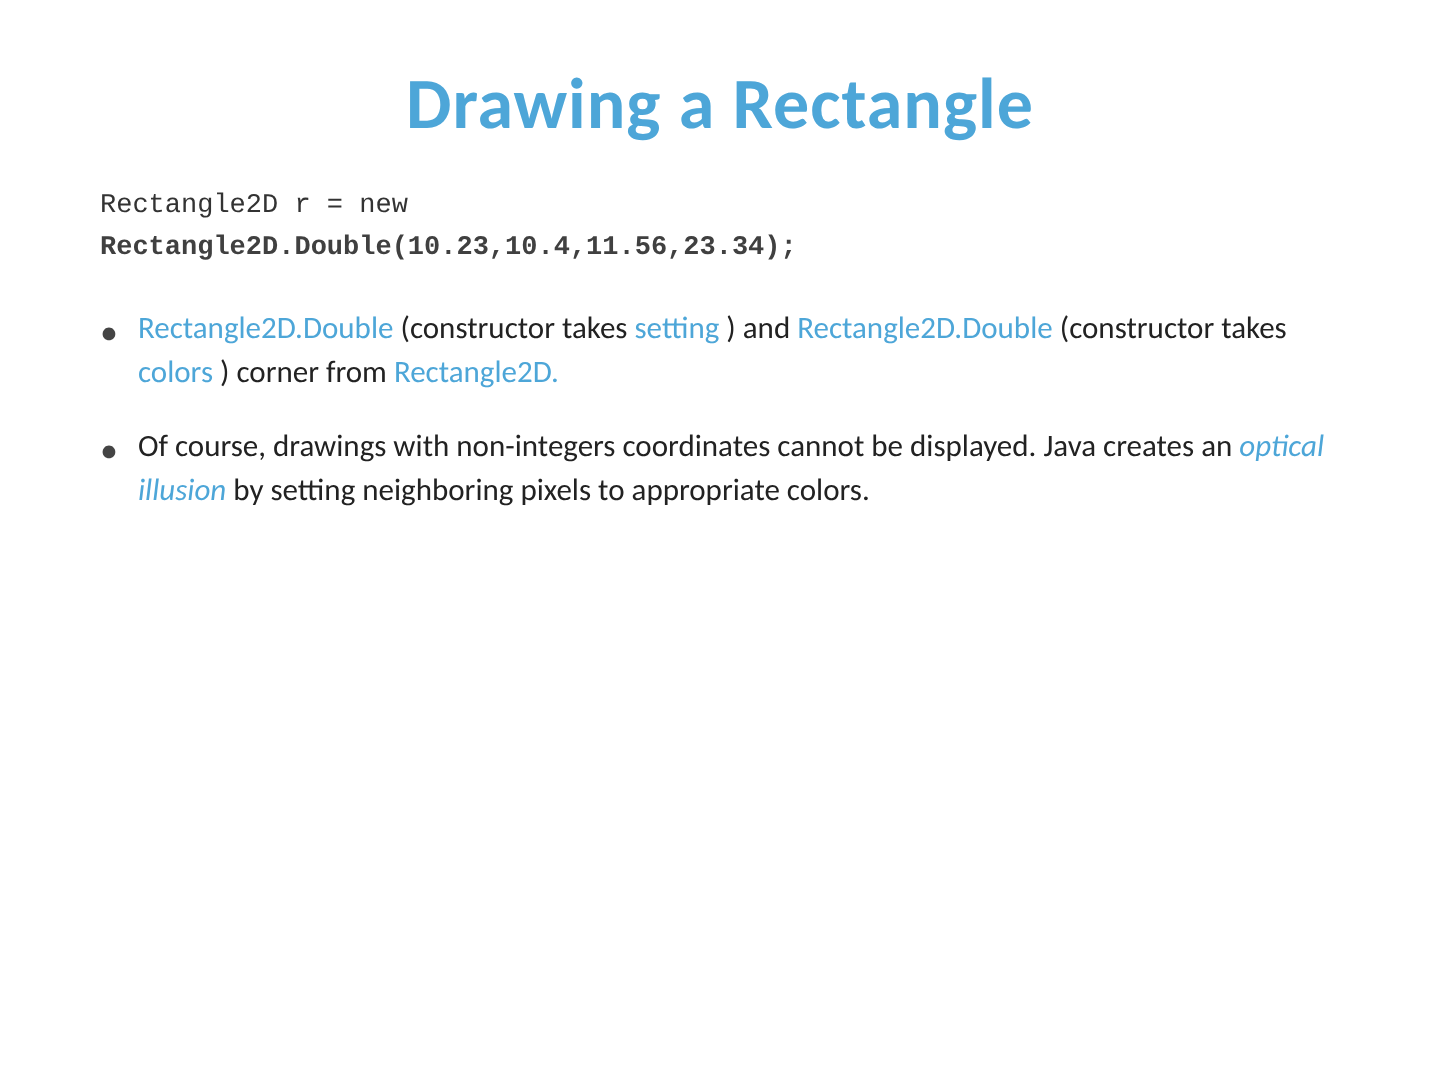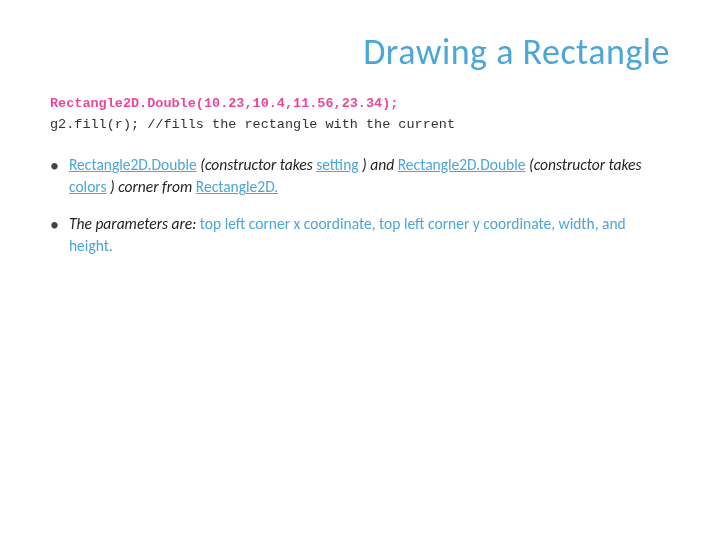--- a/index.html
+++ b/index.html
@@ -22,37 +22,37 @@
       background: #ffffff;
       padding: 30px 50px 30px 50px;
       display: flex;
       flex-direction: column;
     }
 
     .title {
       color: #4da6d8;
       font-family: 'Calibri', 'Arial', sans-serif;
       font-size: 36px;
-      font-weight: normal;
-      text-align: right;
+      font-weight: bold;
+      text-align: center;
       margin-bottom: 20px;
       letter-spacing: 0.5px;
     }
 
     .code-block {
       font-family: 'Courier New', Courier, monospace;
       font-size: 13.5px;
       line-height: 1.55;
       color: #333333;
       margin-bottom: 18px;
       background: transparent;
     }
 
     .code-block .highlight-blue {
-      color: #ec4899;
+      color: #404040;
       font-weight: bold;
     }
 
     .code-line {
       display: block;
       white-space: pre;
     }
 
     .bullet-list {
       list-style: none;
@@ -78,64 +78,63 @@
       margin-top: -1px;
       flex-shrink: 0;
     }
 
     .bullet-text {
       flex: 1;
     }
 
     .link-blue {
       color: #4da6d8;
-      text-decoration: underline;
     }
 
     .text-blue {
       color: #4da6d8;
     }
 
     .italic-blue {
       color: #4da6d8;
       font-style: italic;
     }
 
     .normal {
       color: #222222;
-      font-style: italic;
     }
   </style>
 </head>
 <body>
 
 <div class="slide">
 
   <h1 class="title">Drawing a Rectangle</h1>
 
   <div class="code-block">
+    <span class="code-line"><span>Rectangle2D r = new</span></span>
     <span class="code-line"><span class="highlight-blue">Rectangle2D.Double(10.23,10.4,11.56,23.34);</span></span>
-    <span class="code-line"><span>g2.fill(r); //fills the rectangle with the current</span></span>
   </div>
 
   <ul class="bullet-list">
     <li>
       <span class="bullet-text">
         <span class="link-blue">Rectangle2D.Double</span>
         <span class="normal"> (constructor takes </span>
         <span class="link-blue">setting</span>
         <span class="normal">) and </span>
         <span class="link-blue">Rectangle2D.Double</span>
         <span class="normal"> (constructor takes </span>
         <span class="link-blue">colors</span>
         <span class="normal">) corner from </span>
         <span class="link-blue">Rectangle2D.</span>
       </span>
     </li>
     <li>
       <span class="bullet-text">
-        <span class="normal">The parameters are: </span>
-        <span class="text-blue">top left corner x coordinate, top left corner y coordinate, width, and height.</span>
+        <span class="normal">Of course, drawings with non-integers coordinates cannot be displayed. Java creates an </span>
+        <span class="italic-blue">optical illusion</span>
+        <span class="normal"> by setting neighboring pixels to appropriate colors.</span>
       </span>
     </li>
   </ul>
 
 </div>
 
 </body></html>

